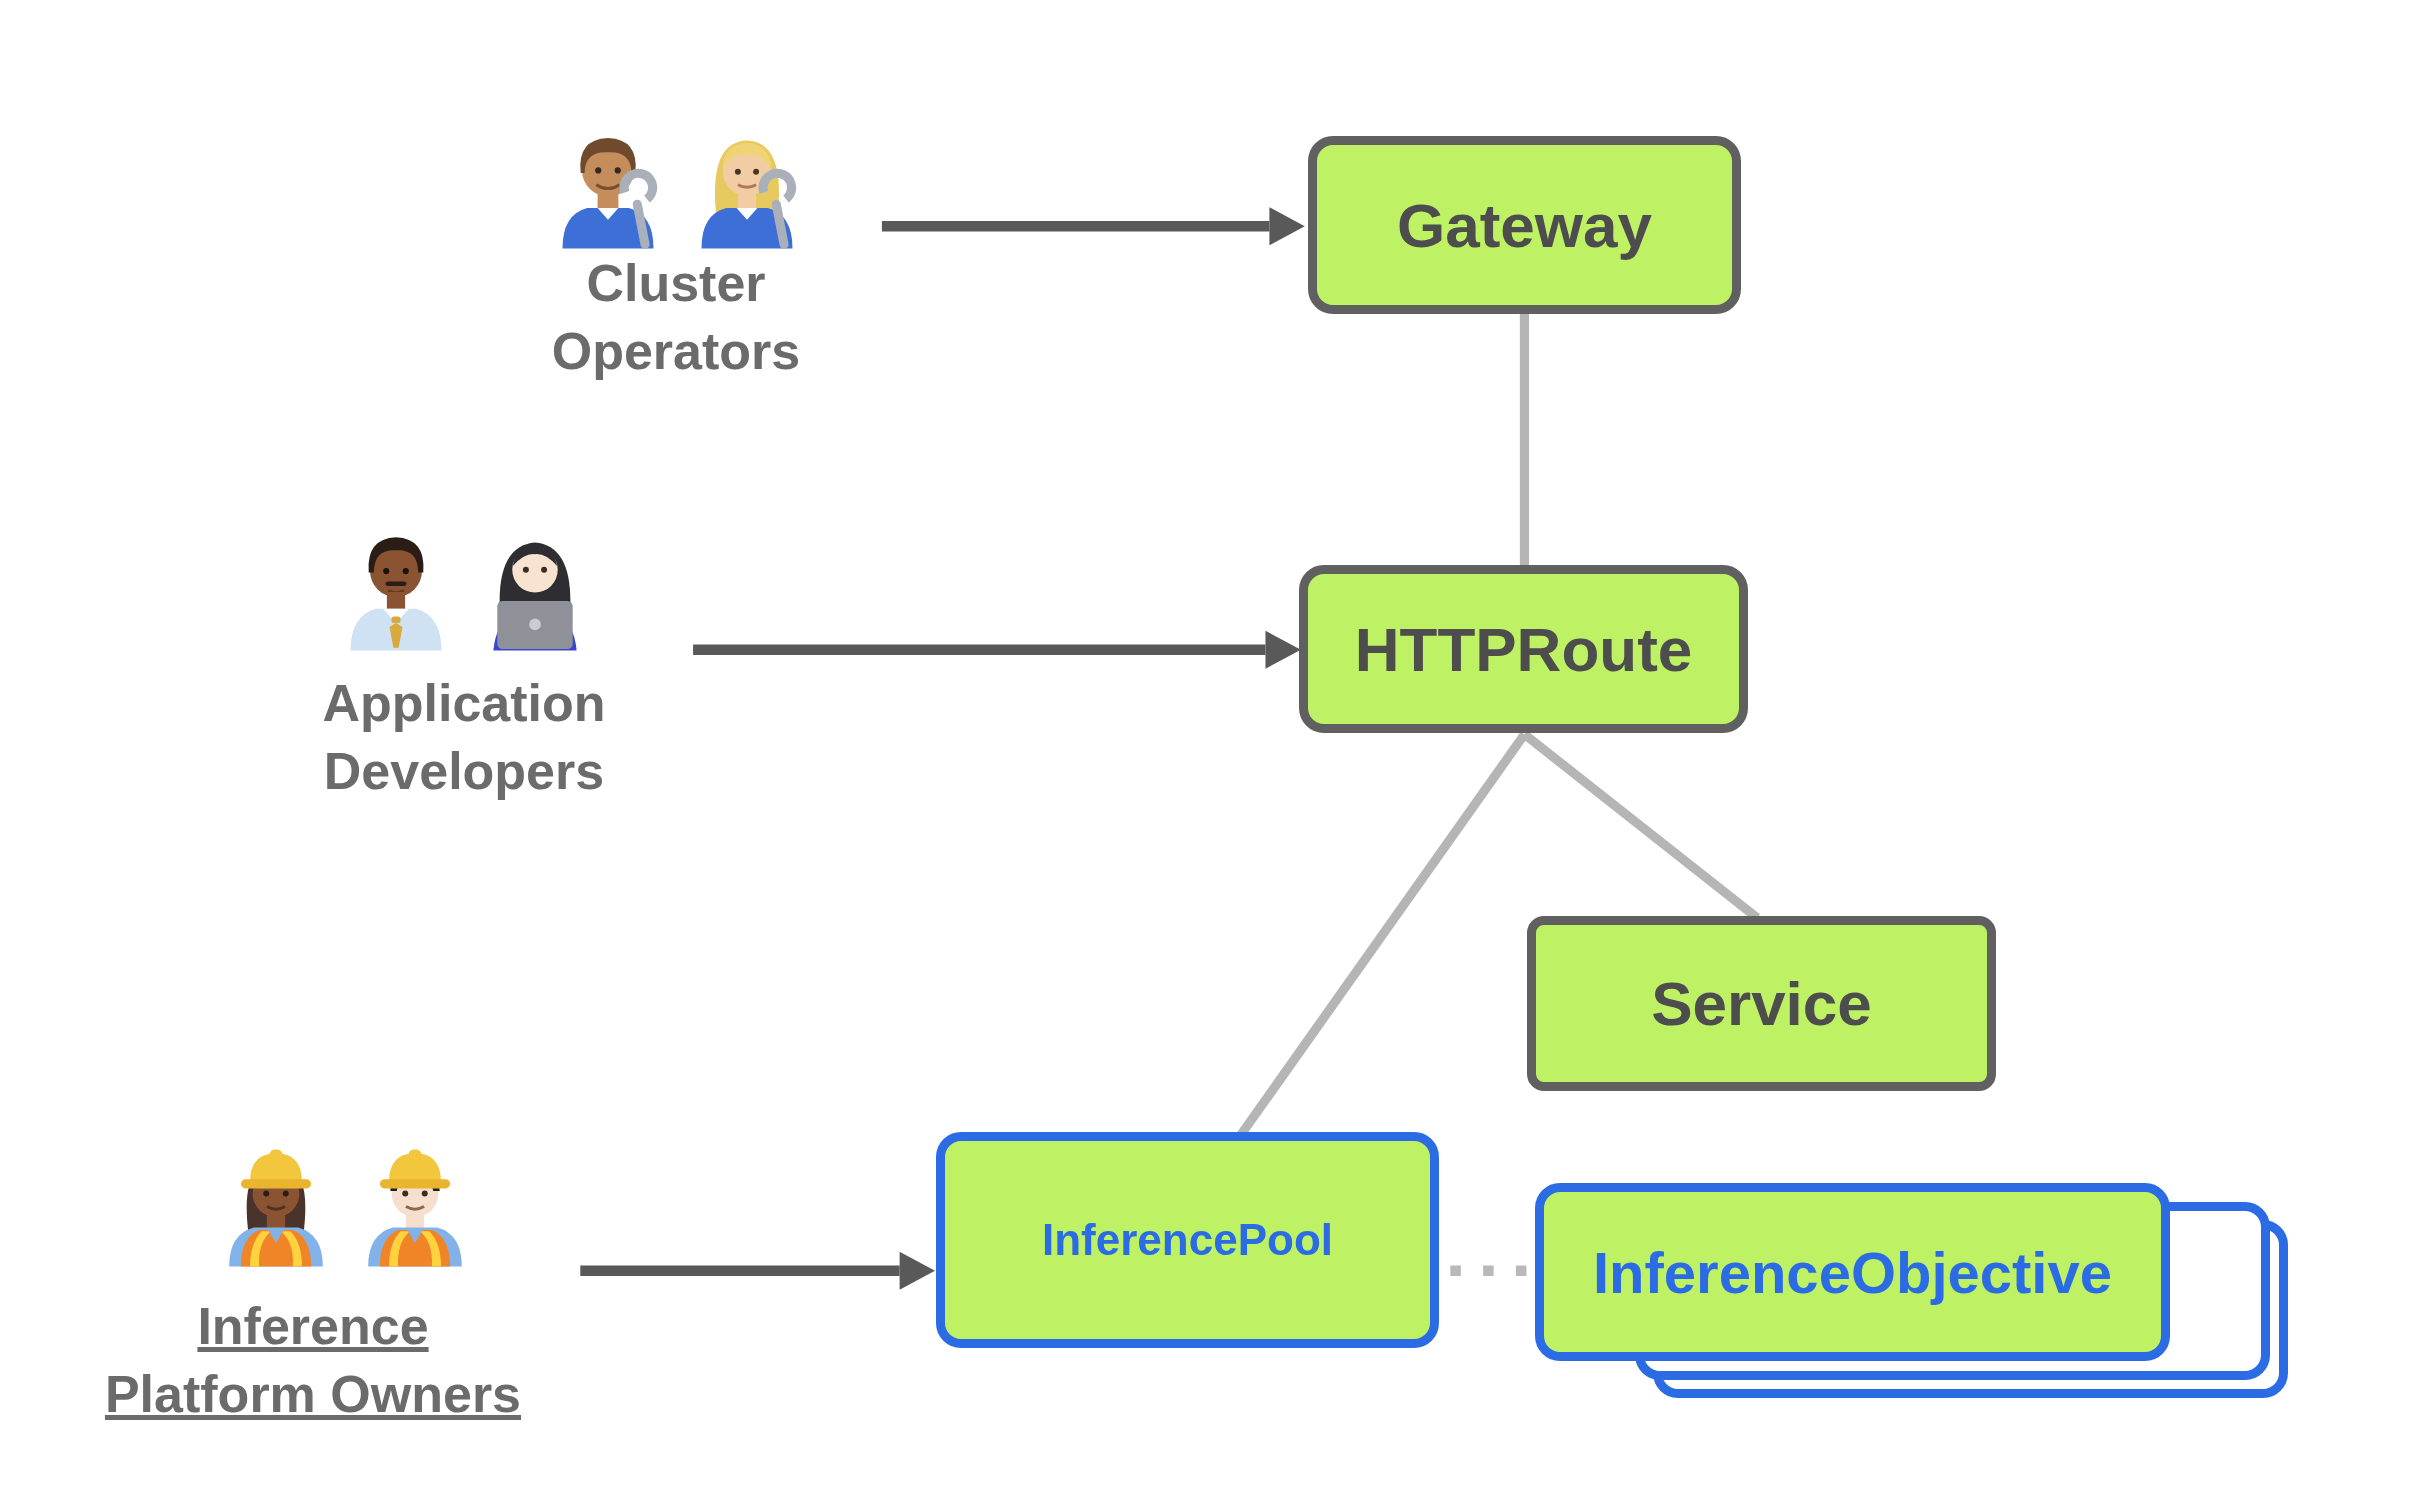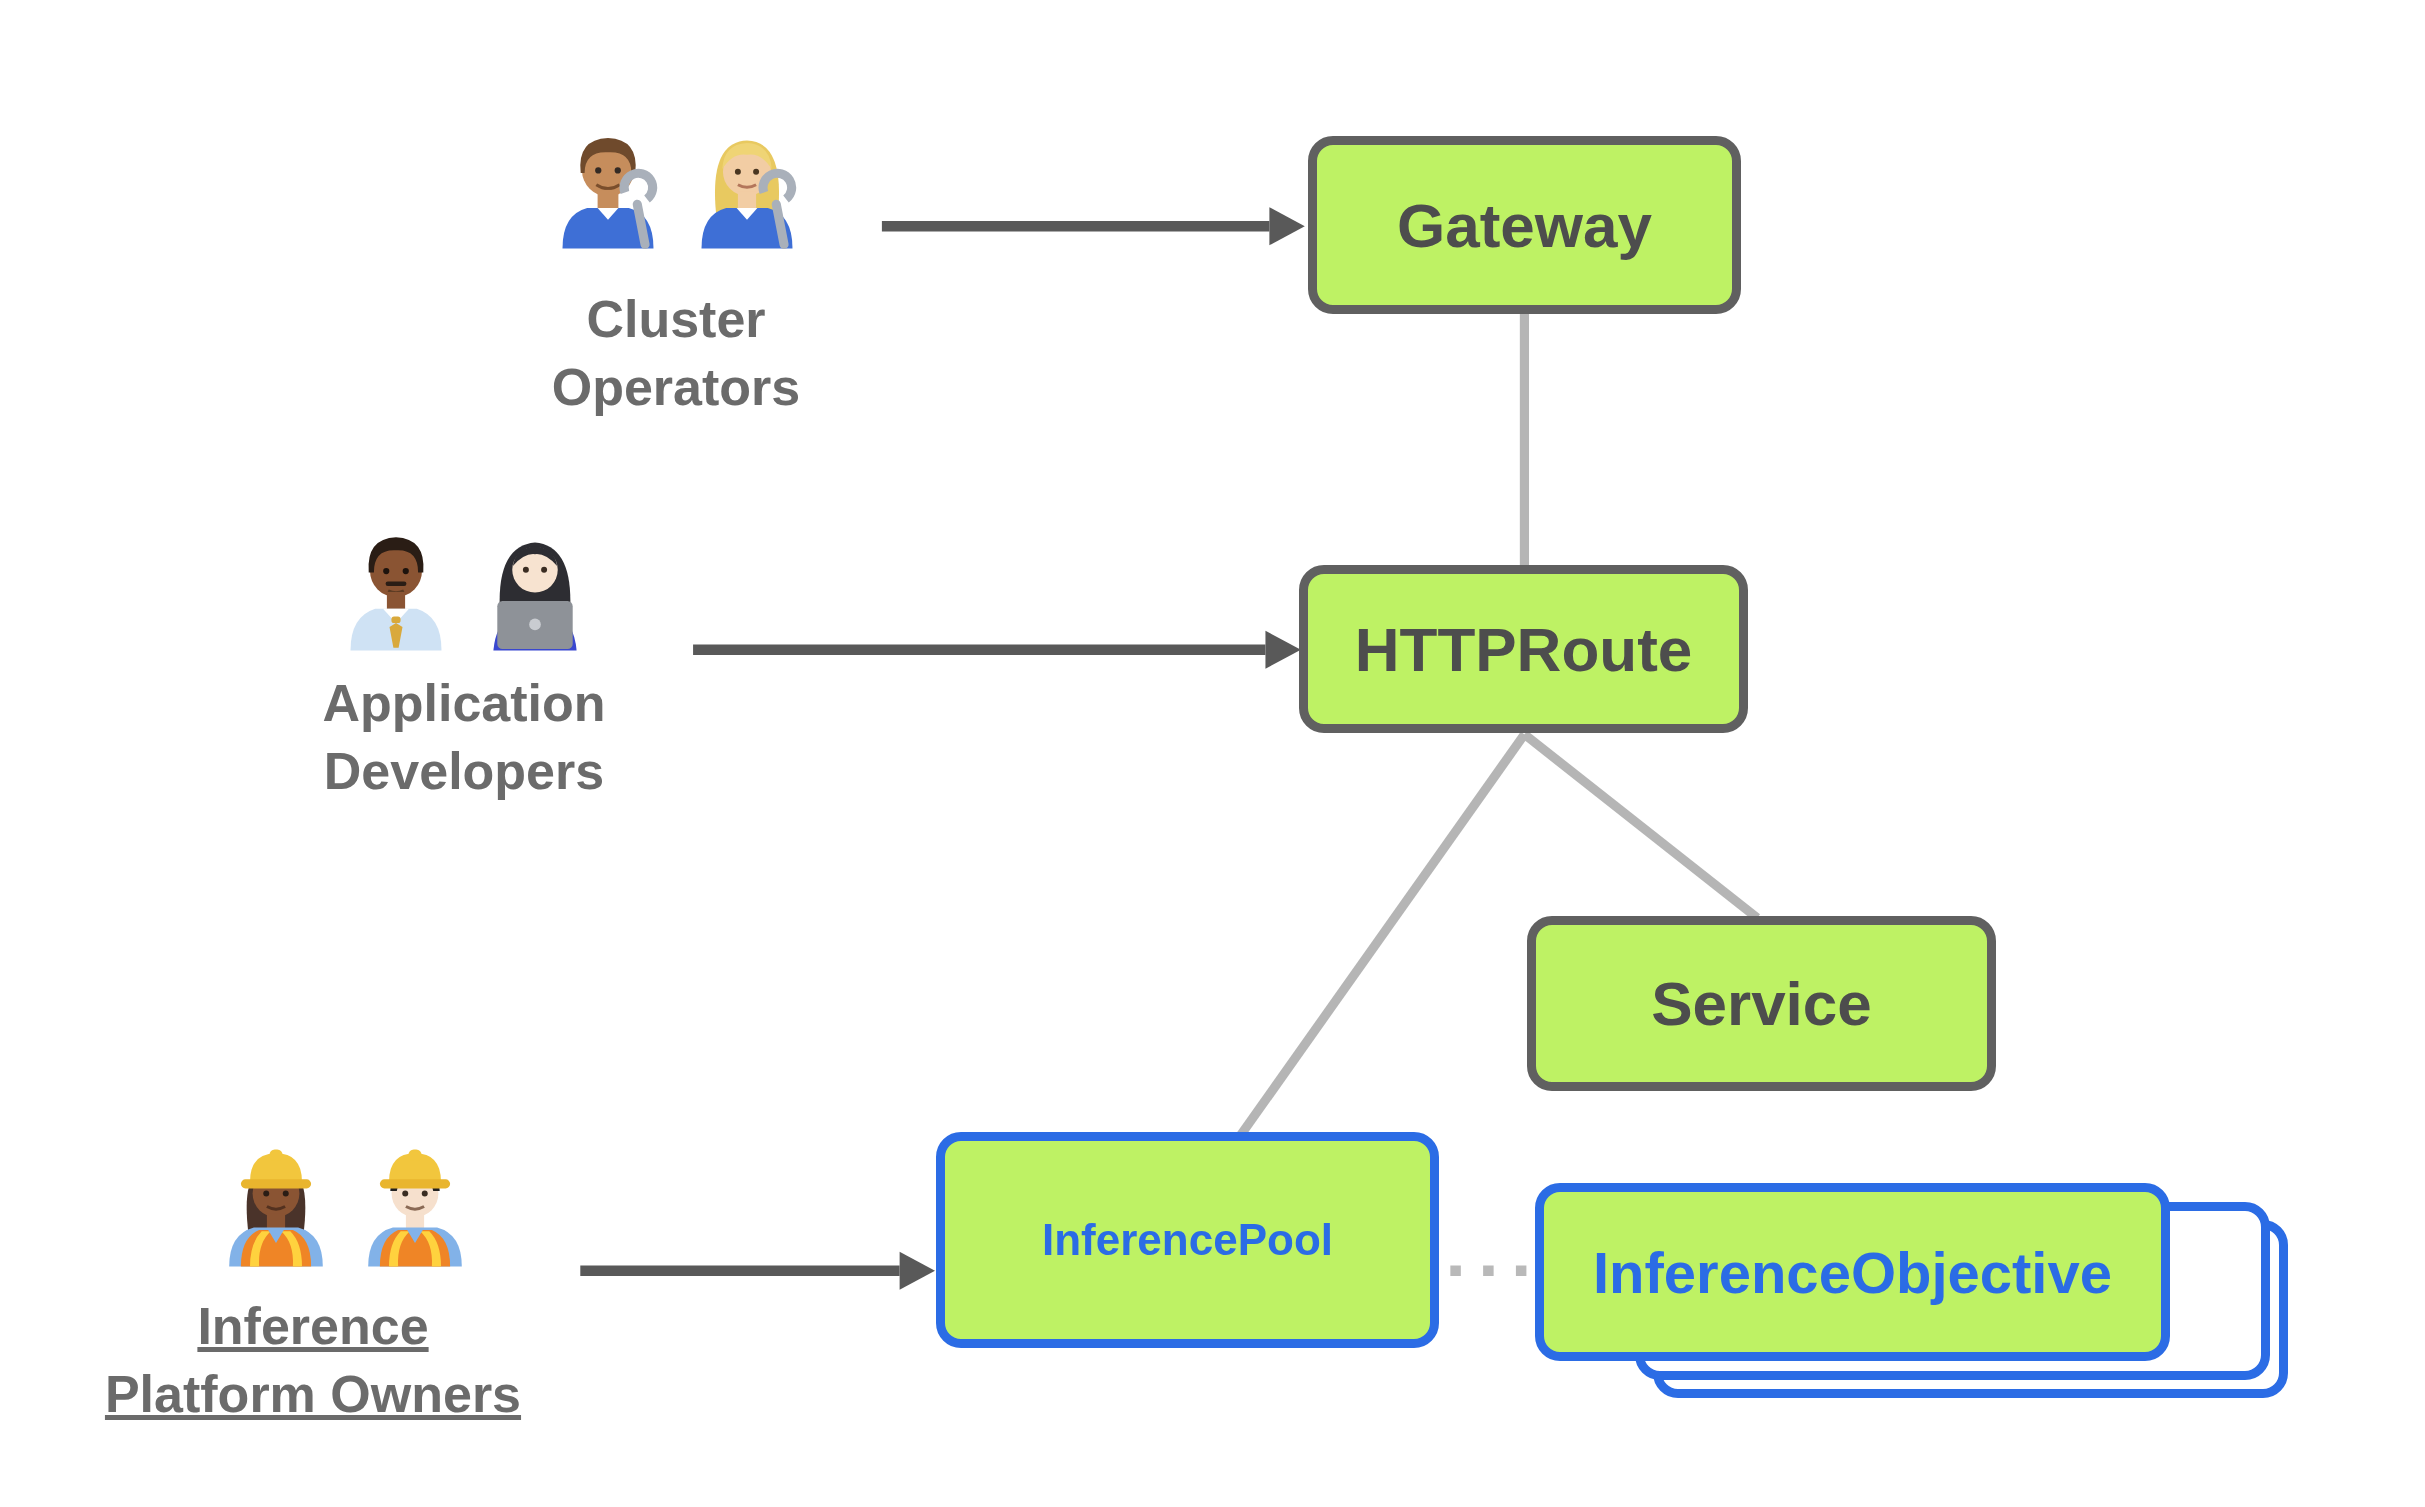--- a/index.html
+++ b/index.html
@@ -62,21 +62,21 @@
   <div class="stack-layer" style="left:1635px;top:1202px;width:635px;height:178px;"></div>
 
   <div class="node" style="left:1308px;top:136px;width:433px;height:178px;">
     <span>Gateway</span>
   </div>
 
   <div class="node" style="left:1299px;top:565px;width:449px;height:168px;">
     <span>HTTPRoute</span>
   </div>
 
-  <div class="node" style="left:1527px;top:916px;width:469px;height:175px;">
+  <div class="node" style="left:1527px;top:916px;width:469px;height:175px;border-radius:17px;">
     <span>Service</span>
   </div>
 
   <div class="node blue" style="left:936px;top:1132px;width:503px;height:216px;font-size:44px;">
     <span>InferencePool</span>
   </div>
 
   <div class="node blue" style="left:1535px;top:1183px;width:635px;height:178px;font-size:58px;">
     <span>InferenceObjective</span>
   </div>
@@ -101,21 +101,21 @@
       <circle cx="43" cy="39" r="2.3" fill="#4a3620"></circle>
       <circle cx="57" cy="39" r="2.3" fill="#4a3620"></circle>
       <path d="M43,49 q7,4 14,0" fill="none" stroke="#b3765a" stroke-width="2.2"></path>
       <rect x="43" y="54" width="14" height="14" fill="#f2cda4"></rect>
       <path d="M15,98 Q15,72 34,67 L66,67 Q85,72 85,98 Z" fill="#3e6fd6"></path>
       <path d="M42,67 L50,76 L58,67 Z" fill="#ffffff"></path>
       <line x1="78.5" y1="95" x2="72.5" y2="64" stroke="#a9b0ba" stroke-width="7" stroke-linecap="round"></line>
       <path d="M63,55 a11,11 0 1 1 17,5" fill="none" stroke="#a9b0ba" stroke-width="7"></path>
     </svg>
   </div>
-  <div class="persona-label" style="left:414px;top:250px;margin-top:36px;">Cluster
+  <div class="persona-label" style="left:414px;top:250px;">Cluster
 Operators</div>
 
   <div class="persona-icons" style="left:331px;top:523px;">
     <svg viewBox="0 0 100 100">
       <circle cx="50" cy="37" r="20" fill="#8a5433"></circle>
       <path d="M29,38 Q27,12 50,11 Q73,12 71,38 L67,38 Q67,20 50,21 Q33,20 33,38 Z" fill="#2a1d15"></path>
       <circle cx="42.5" cy="37" r="2.4" fill="#1d130d"></circle>
       <circle cx="57.5" cy="37" r="2.4" fill="#1d130d"></circle>
       <rect x="42" y="45" width="16" height="3.4" rx="1.7" fill="#2a1d15"></rect>
       <path d="M44,52 q6,3 12,0" fill="none" stroke="#5a3a22" stroke-width="2"></path>

